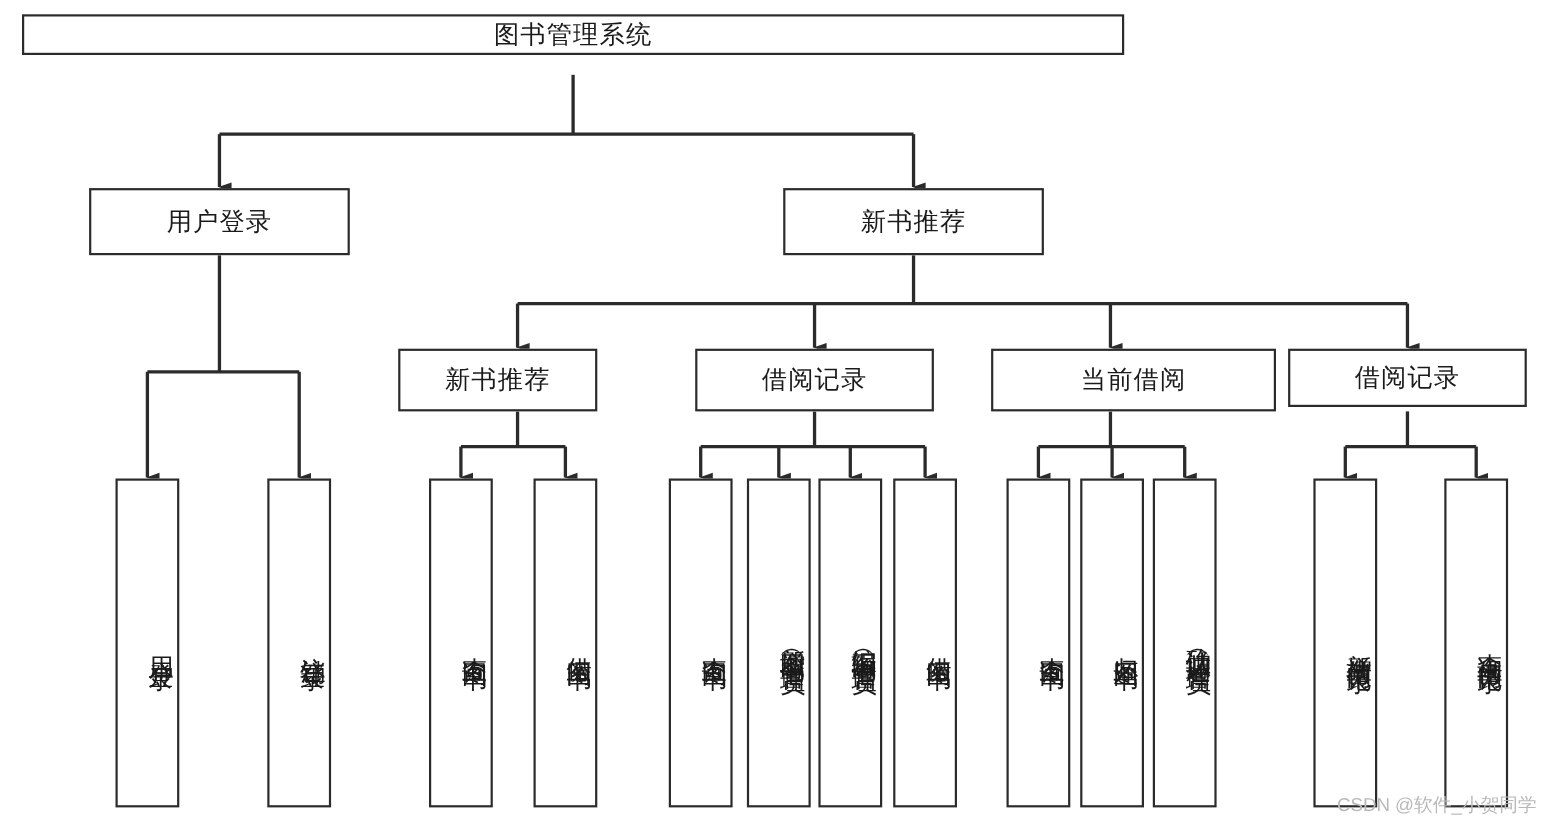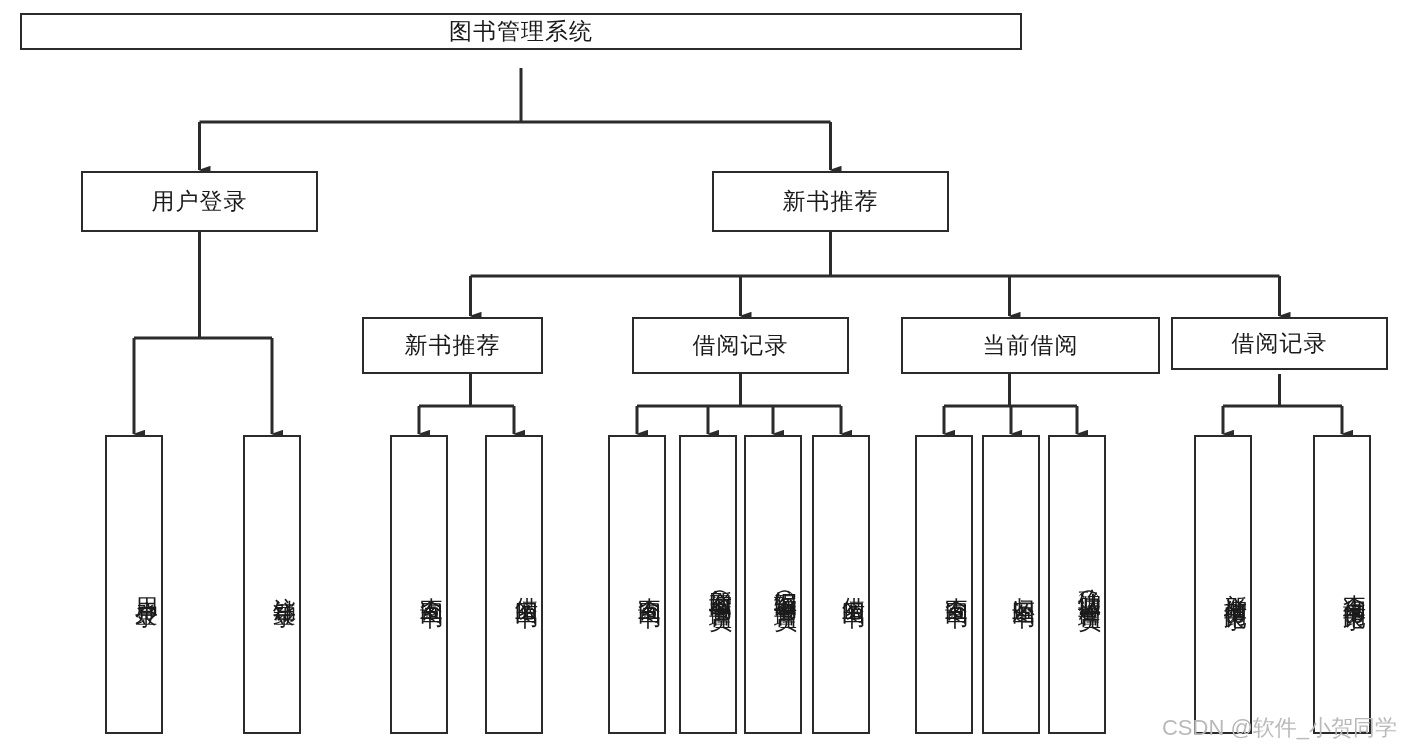--- a/index.html
+++ b/index.html
@@ -53,21 +53,21 @@
   }
   .node.vert .vlabel {
     writing-mode: vertical-rl;
     text-orientation: upright;
     display: block;
   }
   #watermark {
     position: absolute;
     right: 8px;
     bottom: 4px;
-    font-size: 22px;
+    font-size: 17px;
     color: #b9b9b9;
     white-space: nowrap;
     pointer-events: none;
     font-family: "Liberation Sans", "DejaVu Sans", sans-serif;
   }
 </style>
 </head>
 <body>
 
 <div id="diagram-root">

